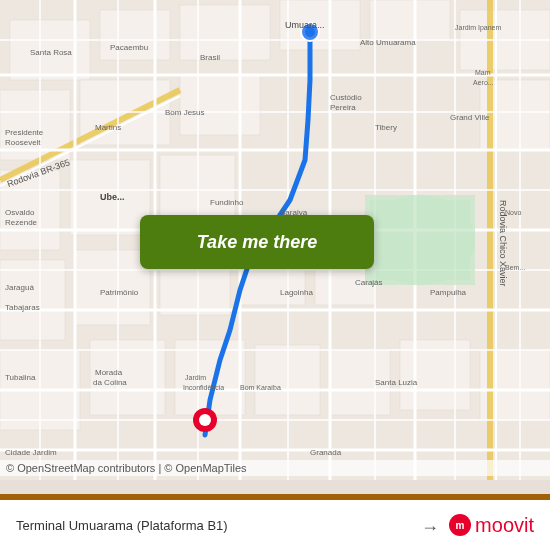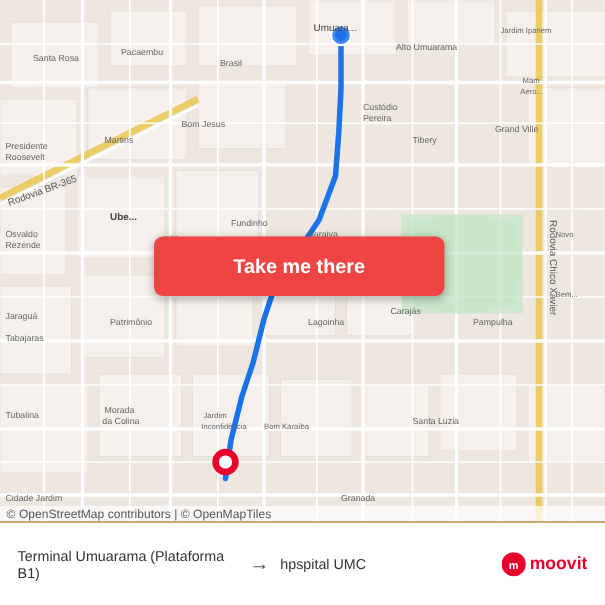--- a/index.html
+++ b/index.html
@@ -24,49 +24,50 @@
       position: absolute;
       top: 0; left: 0;
       width: 100%; height: 100%;
     }
 
     
     #take-me-there-btn {
       position: absolute;
       top: 215px;
       left: 140px;
-      width: 264px;
+      width: 234px;
       height: 54px;
-      background: #ef4444;
+      background: #4d7c0f;
       color: white;
       font-size: 18px;
       font-weight: bold;
       border: none;
       border-radius: 8px;
       cursor: pointer;
       display: flex;
       align-items: center;
       justify-content: center;
       box-shadow: 0 2px 8px rgba(0,0,0,0.3);
       z-index: 10;
+      font-style: italic;
     }
 
     
     #bottom-bar {
       position: absolute;
       bottom: 0;
       left: 0;
       width: 550px;
-      height: 76px;
+      height: 56px;
       background: white;
       display: flex;
       align-items: center;
       justify-content: space-between;
       padding: 0 16px;
-      border-top: 1px solid #a16207;
+      border-top: 6px solid #a16207;
       z-index: 20;
     }
 
     #route-from {
       flex: 1;
       font-size: 13px;
       color: #333;
       font-weight: 500;
     }
 
@@ -84,22 +85,22 @@
       text-align: left;
     }
 
     #moovit-logo {
       display: flex;
       align-items: center;
       gap: 4px;
     }
 
     #moovit-text {
-      font-size: 16px;
-      font-weight: bold;
+      font-size: 20px;
+      font-weight: normal;
       color: #e8002d;
     }
 
     
     #attribution {
       position: absolute;
       bottom: 74px;
       left: 0;
       width: 100%;
       background: rgba(255,255,255,0.7);
@@ -304,21 +305,20 @@
   <button id="take-me-there-btn">Take me there</button>
 </div>
 
 <div id="attribution">
   <span>© OpenStreetMap contributors | © OpenMapTiles</span>
 </div>
 
 <div id="bottom-bar">
   <span id="route-from">Terminal Umuarama (Plataforma B1)</span>
   <span id="route-arrow">→</span>
-  <span id="route-to">hpspital UMC</span>
   <div id="moovit-logo">
     <svg width="22" height="22" viewBox="0 0 22 22">
       <circle cx="11" cy="11" r="11" fill="#e8002d"></circle>
       <text x="11" y="15" text-anchor="middle" font-size="10" fill="white" font-weight="bold">m</text>
     </svg>
     <span id="moovit-text">moovit</span>
   </div>
 </div>
 
 </body></html>

